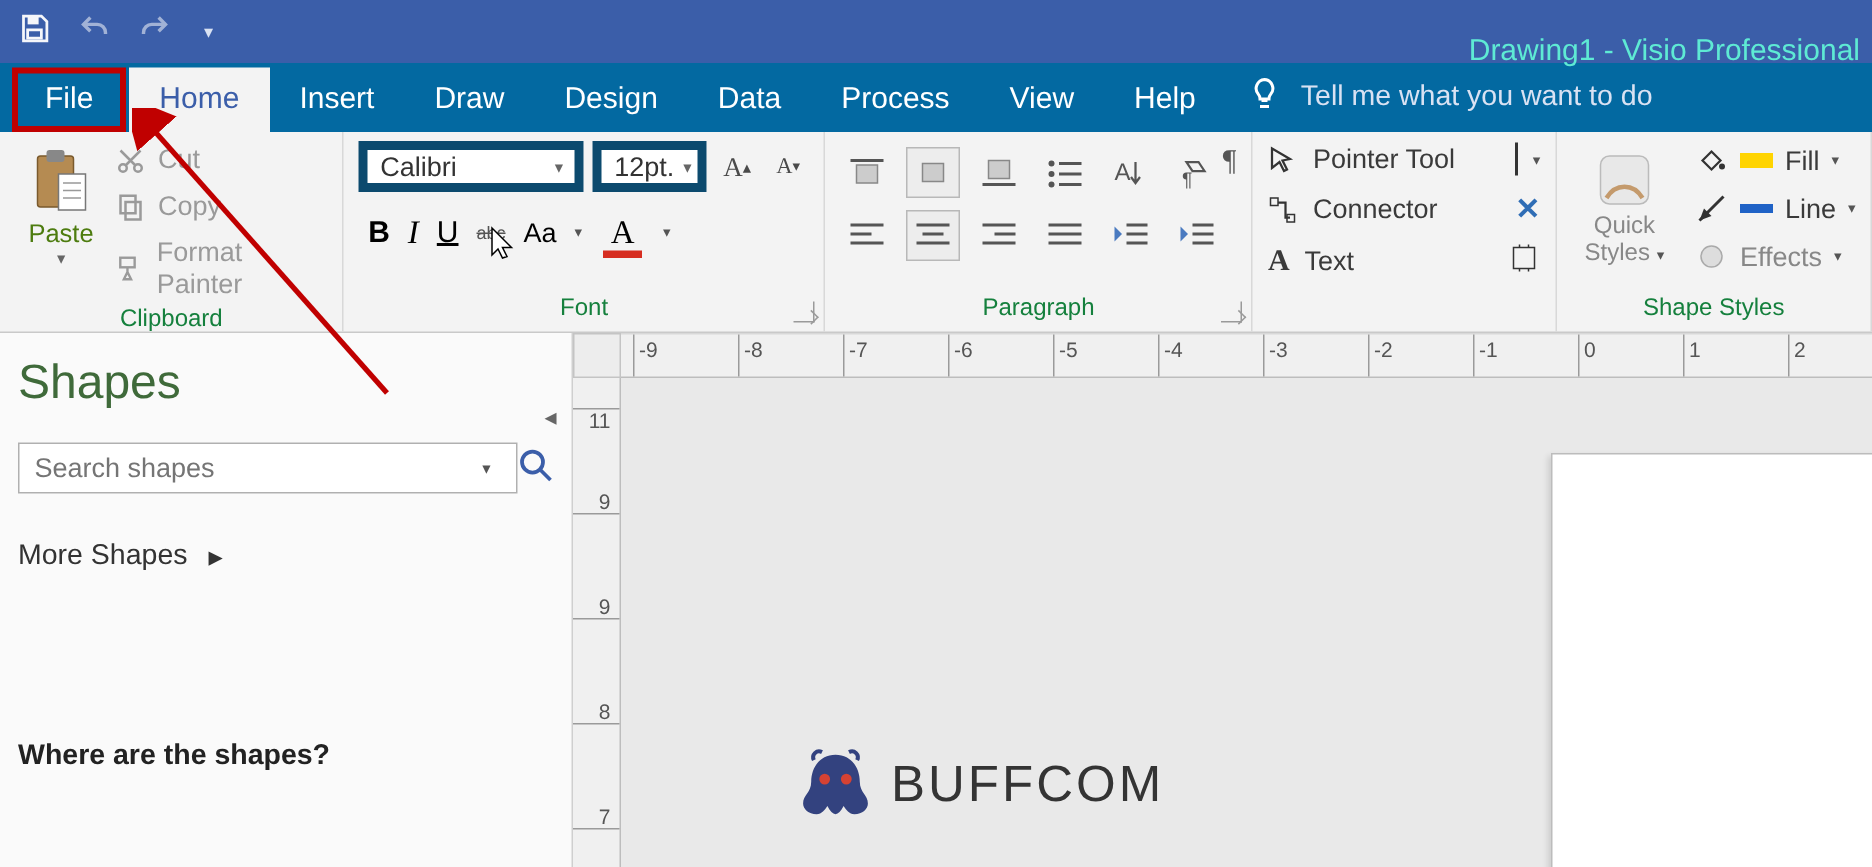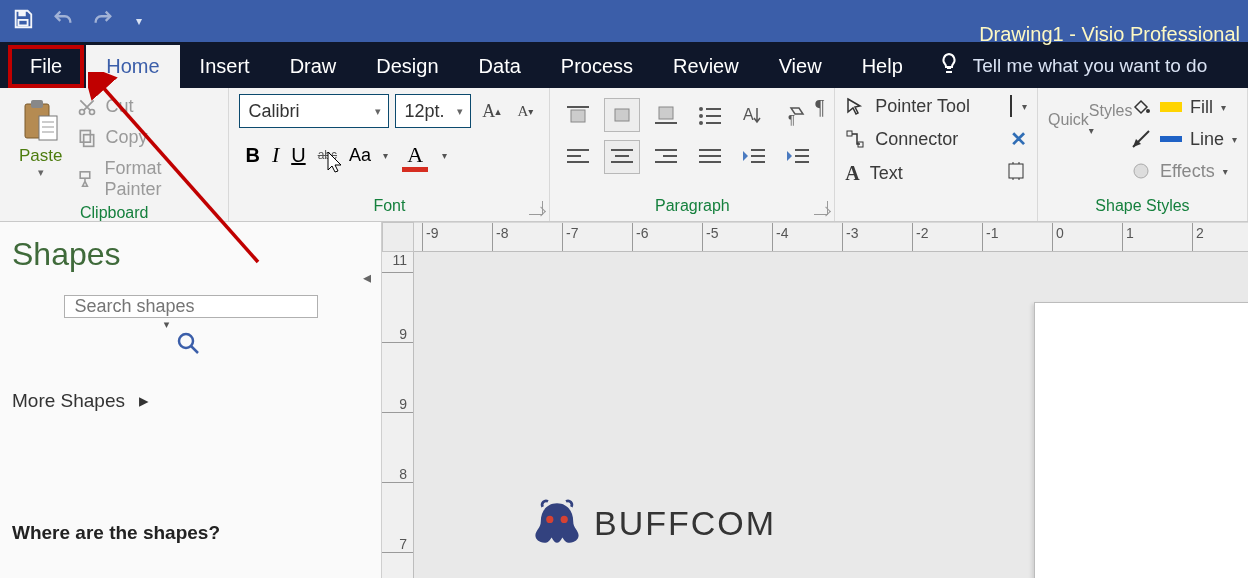--- a/index.html
+++ b/index.html
@@ -4,24 +4,24 @@
 <style>
   * { box-sizing: border-box; margin: 0; padding: 0; font-family: "Segoe UI", Arial, sans-serif; }
   body { width:1248px; height:578px; overflow:hidden; background:#e6e6e6; position:relative; }
 
   
   .titlebar { background:#3b5ea9; height:42px; display:flex; align-items:center; color:#fff; position:relative; }
   .qat { display:flex; align-items:center; gap:18px; padding-left:12px; }
   .qat svg { width:22px; height:22px; opacity:.95; }
   .qat .dim { opacity:.55; }
   .qat .chev { font-size:12px; color:#d9e2f3; padding-left:4px;}
-  .doc-title { position:absolute; right:8px; font-size:20px; color:#fef9c3;margin-top:27px; }
-
-  
-  .tabs { background:#0f172a; height:46px; display:flex; align-items:flex-end; padding-left:8px; color:#fff; font-size:20px; }
+  .doc-title { position:absolute; right:8px; font-size:20px; color:#5eead4;margin-top:27px; }
+
+  
+  .tabs { background:#0369a1; height:46px; display:flex; align-items:flex-end; padding-left:8px; color:#fff; font-size:20px; }
   .tab { padding:10px 20px 10px; cursor:pointer; color:#fff; }
   .tab.file { border:4px solid #c00000; padding:6px 18px; margin-right:2px; }
   .tab.active { background:#f3f3f3; color:#3b5ea9; }
   .tellme-wrap { display:flex; align-items:center; gap:12px; margin-left:14px; padding-bottom:8px;justify-content:space-between;}
   .tellme-wrap svg { width:24px; height:24px; stroke:#fff; }
   .tellme { color:#d9e2f3; font-size:19px; }
 
   
   .ribbon { background:#f3f3f3; height:134px; display:flex; border-bottom:1px solid #c9c9c9; }
   .group { border-right:1px solid #d8d8d8; display:flex; flex-direction:column; position:relative; }
@@ -35,21 +35,21 @@
   .paste-big { display:flex; flex-direction:column; align-items:center; width:64px; padding-top:4px;}
   .paste-big .lbl { font-size:17px; color:#4d7c0f; margin-top:2px;}
   .paste-big .drop { font-size:11px; color:#666; }
   .clip-col { margin-left:6px; display:flex; flex-direction:column; gap:10px; padding-top:2px; }
   .clip-row { display:flex; align-items:center; gap:8px; color:#9a9a9a; font-size:18px; }
   .clip-row svg { width:20px; height:20px; }
 
   
   .fontg { width:324px; }
   .font-row1 { display:flex; gap:6px; align-items:center; }
-  .combo { background:#fff; border:1px solid #0c4a6e; height:34px; display:flex; align-items:center; padding:0 8px; font-size:18px; color:#333; }
+  .combo { background:#fff; border:6px solid #0c4a6e; height:34px; display:flex; align-items:center; padding:0 8px; font-size:18px; color:#333; }
   .combo .arr { margin-left:auto; font-size:11px; color:#666; padding-left:6px;}
   .fname { width:150px; }
   .fsize { width:76px; }
   .ibtn { width:28px; height:30px; display:flex; align-items:center; justify-content:center; color:#4a4a4a; font-size:18px;}
   .font-row2 { display:flex; gap:12px; align-items:center; margin-top:14px; padding-left:6px;}
   .font-row2 .b { font-weight:700; font-size:20px;}
   .font-row2 .i { font-style:italic; font-family:"Times New Roman",serif; font-size:22px;}
   .font-row2 .u { text-decoration:underline; font-size:20px;}
   .font-row2 .abc { text-decoration:line-through; font-size:12px; color:#555;}
   .font-row2 .aa { font-size:18px;}
@@ -69,21 +69,21 @@
   .toolsg { width:212px; }
   .tool-col { display:flex; flex-direction:column; gap:10px; padding-top:2px; width:100%;}
   .tool-row { display:flex; align-items:center; gap:10px; font-size:18px; color:#3a3a3a;}
   .tool-row .end { margin-left:auto; }
   .sq-swatch{width:20px;height:14px;border:1px solid #333;}
   .blue-x{color:#2f6db5;font-weight:700;font-size:20px;}
 
   
   .styleg { flex:1; }
   .style-body{display:flex;gap:12px;}
-  .quick{display:flex;flex-direction:row;align-items:center;color:#888;font-size:16px;line-height:1.1;padding-top:4px;width:70px;}
+  .quick{display:flex;flex-direction:column;align-items:center;color:#888;font-size:16px;line-height:1.1;padding-top:4px;width:70px;}
   .fills{display:flex;flex-direction:column;gap:10px;padding-top:2px;}
   .fills .row{display:flex;align-items:center;gap:8px;font-size:18px;color:#3a3a3a;}
   .swatch-y{width:22px;height:10px;background:#ffd400;}
   .swatch-b{width:22px;height:6px;background:#1f62c6;}
 
   
   .ruler-h { position:absolute; top:222px; left:414px; right:0; height:30px; background:#f0f0f0; border-bottom:1px solid #bdbdbd; border-top:1px solid #d8d8d8; font-size:14px; color:#555;}
   .ruler-h .tick{position:absolute;top:0;height:100%;border-left:1px solid #9a9a9a;}
   .ruler-h .num{position:absolute;top:2px;font-size:14px;}
   .ruler-corner{position:absolute;top:222px;left:382px;width:32px;height:30px;background:#ededed;border:1px solid #c4c4c4;}
@@ -92,21 +92,21 @@
   .ruler-v .vn{position:absolute;right:6px;font-size:14px;}
 
   
   .canvas{position:absolute;top:252px;left:414px;right:0;bottom:0;background:#e9e9e9;}
   .page{position:absolute;top:50px;left:620px;width:700px;height:600px;background:#fff;border:1px solid #bcbcbc;box-shadow:-2px 2px 4px rgba(0,0,0,.12);}
 
   
   .shapes-pane{position:absolute;top:222px;left:0;width:382px;bottom:0;background:#fafafa;border-right:1px solid #cfcfcf;padding:14px 12px;}
   .shapes-title{color:#3f6a3a;font-size:32px;font-weight:400;}
   .collapse-chev{position:absolute;right:10px;top:46px;color:#666;font-size:16px;}
-  .searchbox{margin-top:22px;display:flex;align-items:center;flex-direction:column;}
+  .searchbox{margin-top:22px;display:flex;align-items:center;}
   .searchbox input{flex:1;height:34px;border:1px solid #b0b0b0;padding:0 10px;font-size:18px;background:#fff;}
   .searchbox .sarr{position:relative;left:-24px;font-size:11px;color:#555;}
   .searchbox svg{width:24px;height:24px;stroke:#3b5ea9;margin-left:-6px;}
   .more-shapes{margin-top:30px;font-size:19px;color:#333;display:flex;align-items:center;gap:14px;}
   .where{margin-top:110px;font-size:19px;font-weight:700;color:#222;}
 
   
   .arrow-svg{position:absolute;top:72px;left:88px;pointer-events:none;}
 
   
@@ -145,21 +145,20 @@
 </div>
 
 <div class="tabs">
   <div class="tab file">File</div>
   <div class="tab active">Home</div>
   <div class="tab">Insert</div>
   <div class="tab">Draw</div>
   <div class="tab">Design</div>
   <div class="tab">Data</div>
   <div class="tab">Process</div>
-  <div class="tab">Review</div>
   <div class="tab">View</div>
   <div class="tab">Help</div>
   <div class="tellme-wrap">
     <span>
       <svg viewBox="0 0 24 24" fill="none" stroke="#fff" stroke-width="2">
           <path d="M9 21h6M10 17h4M12 3a6 6 0 00-4 10c1 1 1 2 1 3h6c0-1 0-2 1-3a6 6 0 00-4-10z"></path>
         </svg>
     </span>
     <span class="tellme">Tell me what you want to do</span>
   </div>
@@ -447,21 +446,21 @@
     <div class="num" style="left: 572px;">-1</div>
     <div class="tick" style="left: 638px;"></div>
     <div class="num" style="left: 642px;">0</div>
     <div class="tick" style="left: 708px;"></div>
     <div class="num" style="left: 712px;">1</div>
     <div class="tick" style="left: 778px;"></div>
     <div class="num" style="left: 782px;">2</div>
   </div>
 <div class="ruler-v" id="ruler-v">
     <div class="vt" style="top: 20px;"></div>
-    <div class="vn" style="top: 0;">11</div>
+    <div class="vn" style="top: 20px;">11</div>
     <div class="vt" style="top: 90px;"></div>
     <div class="vn" style="top: 74px;">9</div>
     <div class="vt" style="top: 160px;"></div>
     <div class="vn" style="top: 144px;">9</div>
     <div class="vt" style="top: 230px;"></div>
     <div class="vn" style="top: 214px;">8</div>
     <div class="vt" style="top: 300px;"></div>
     <div class="vn" style="top: 284px;">7</div>
   </div>
 <div class="canvas">

